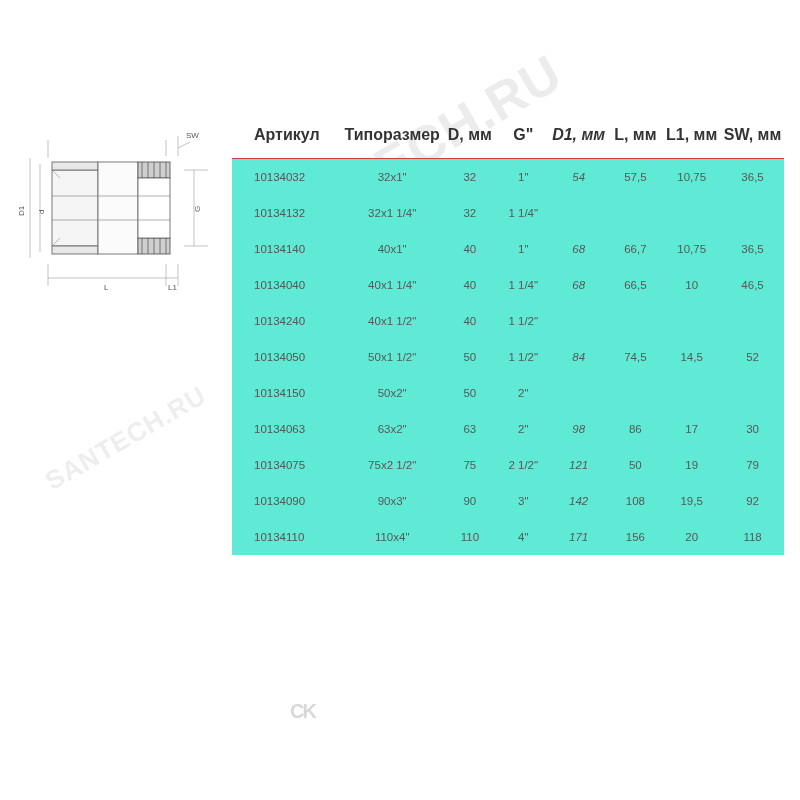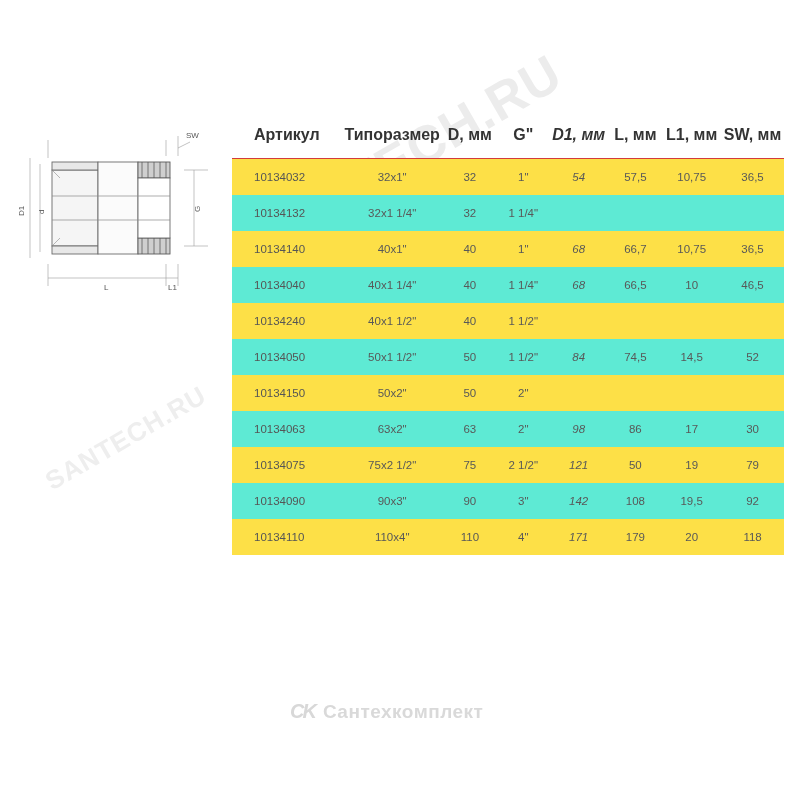--- a/index.html
+++ b/index.html
@@ -55,21 +55,21 @@
     padding: 12px 2px;
     color: #585858;
     white-space: nowrap;
   }
   table.spec tbody td.col-art {
     text-align: left;
     padding-left: 22px;
     color: #555555;
   }
   table.spec tbody tr.odd td {
-    background: #fde047;
+    background: #5eead4;
   }
   table.spec tbody tr.even td {
     background: #5eead4;
   }
 
   
   .w-art  { width: 104px; }
   .w-typ  { width: 96px; }
   .w-d    { width: 58px; }
   .w-g    { width: 62px; }
@@ -122,21 +122,20 @@
     top: 700px;
     display: flex;
     align-items: center;
     gap: 8px;
     color: #d8d8d8;
   }
   #footer-logo .mark {
     font-size: 20px;
     font-weight: bold;
     letter-spacing: -2px;
-    font-style: italic;
   }
   #footer-logo .name {
     font-size: 19px;
     font-weight: bold;
     letter-spacing: 0.5px;
     color: #d9d9d9;
   }
 </style>
 </head>
 <body>
@@ -326,24 +325,23 @@
           <td class="w-l">108</td>
           <td class="w-l1">19,5</td>
           <td class="w-sw">92</td>
         </tr>
         <tr class="odd">
           <td class="w-art col-art">10134110</td>
           <td class="w-typ">110x4"</td>
           <td class="w-d">110</td>
           <td class="w-g">4"</td>
           <td class="w-d1">171</td>
-          <td class="w-l">179</td>
+          <td class="w-l">156</td>
           <td class="w-l1">20</td>
           <td class="w-sw">118</td>
         </tr>
       </tbody>
   </table>
 </div>
 
 <div id="footer-logo">
   <span class="mark">CK</span>
-  <span class="name">Сантехкомплект</span>
 </div>
 
 </body></html>

